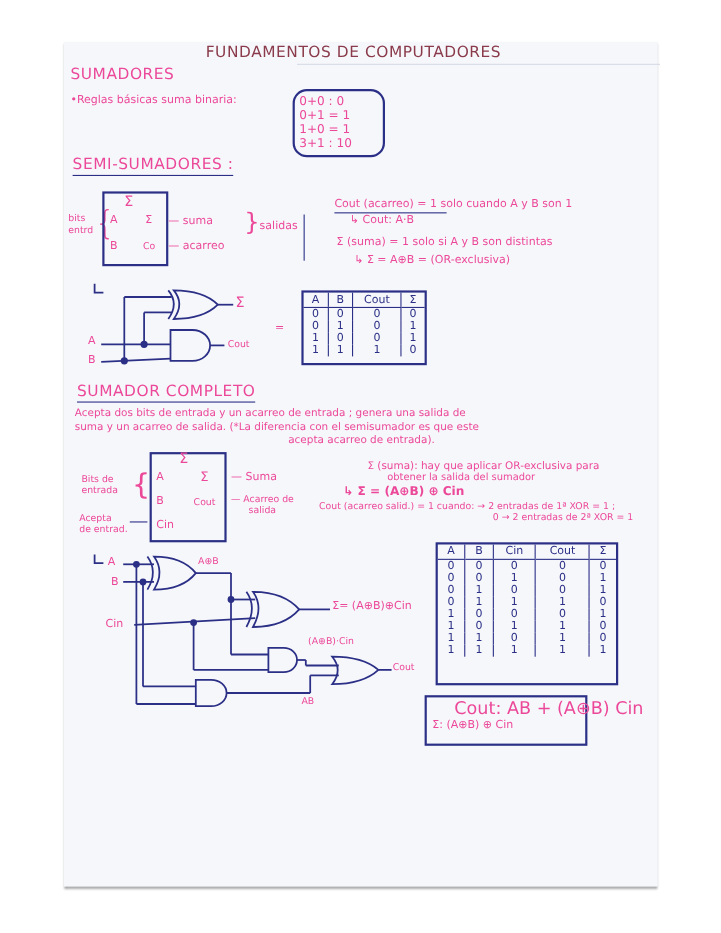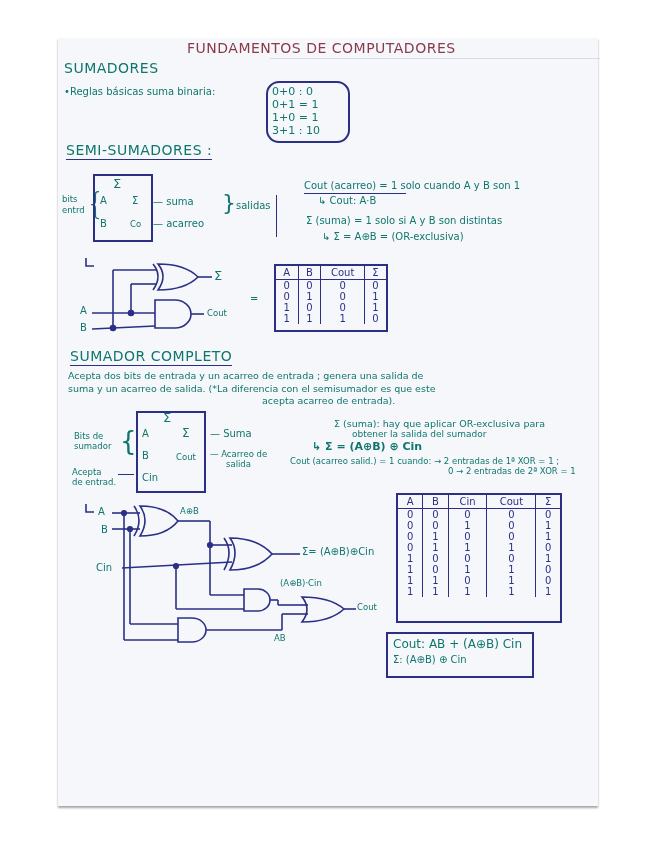--- a/index.html
+++ b/index.html
@@ -1,18 +1,18 @@
 <!DOCTYPE html>
 <html><head>
 <meta charset="utf-8">
 <style>
   html,body{margin:0;padding:0;background:#ffffff;}
   body{width:655px;height:848px;position:relative;overflow:hidden;font-family:"DejaVu Sans",sans-serif;}
   .sheet{position:absolute;left:58px;top:38px;width:540px;height:768px;background:#f6f7fb;box-shadow:0 2px 2px rgba(0,0,0,.35);}
-  .t{position:absolute;white-space:nowrap;font-family:"DejaVu Sans",sans-serif;color:#0f766e;}
+  .t{position:absolute;white-space:nowrap;font-family:"DejaVu Sans",sans-serif;color:#ec4899;}
   .title{left:187px;top:40px;font-size:14px;color:#8a3a4a;letter-spacing:.5px;}
   .h{font-size:14px;letter-spacing:.5px;}
   .u{border-bottom:1.5px solid #2b2f86;padding-bottom:1px;}
   .s{font-size:10px;}
   .xs{font-size:8.5px;}
   .box{position:absolute;border:2px solid #2b2f86;}
   svg{position:absolute;left:0;top:0;}
   table.tt{border-collapse:collapse;font-size:10px;color:#2b2f86;position:absolute;}
   table.tt td{border-left:1.5px solid #2b2f86;padding:0 5px;text-align:center;line-height:11px;}
   table.tt td:first-child{border-left:none;}
@@ -122,21 +122,21 @@
     </table>
 </div>
 
 <div class="t h u" style="left:70px;top:348px;">SUMADOR COMPLETO</div>
 <div class="t" style="left:68px;top:370px;font-size:9.5px;">Acepta dos bits de entrada y un acarreo de entrada ; genera una salida de</div>
 <div class="t" style="left:68px;top:383px;font-size:9.5px;">suma y un acarreo de salida. (*La diferencia con el semisumador es que este</div>
 <div class="t" style="left:262px;top:395px;font-size:9.5px;">acepta acarreo de entrada).</div>
 
 <div class="t xs" style="left:74px;top:431px;line-height:10px;">
   <div>Bits de</div>
-  <div>sumador</div>
+  <div>entrada</div>
 </div>
 <div class="t" style="left:120px;top:426px;font-size:26px;">{</div>
 <div class="box" style="left:136px;top:411px;width:66px;height:78px;"></div>
 <div class="t" style="left:163px;top:410px;font-size:13px;">Σ</div>
 <div class="t s" style="left:142px;top:428px;">A</div>
 <div class="t s" style="left:142px;top:450px;">B</div>
 <div class="t s" style="left:142px;top:472px;">Cin</div>
 <div class="t" style="left:182px;top:426px;font-size:12px;">Σ</div>
 <div class="t xs" style="left:176px;top:452px;">Cout</div>
 <div class="t s" style="left:210px;top:428px;">— Suma</div>
@@ -274,15 +274,15 @@
           <td>1</td>
           <td>1</td>
           <td>1</td>
           <td>1</td>
         </tr>
   </tbody>
     </table>
 </div>
 
 <div class="box" style="left:386px;top:632px;width:134px;height:38px;padding:2px 5px;">
-  <div class="t" style="position:static;font-size:12px;line-height:16px;">Cout: AB + (A⊕B) Cin</div>
+  <div class="t" style="position:static;font-size:16px;line-height:16px;margin-left:20px;">Cout: AB + (A⊕B) Cin</div>
   <div class="t" style="position:static;font-size:10px;line-height:16px;">Σ: (A⊕B) ⊕ Cin</div>
 </div>
 
 </body></html>

